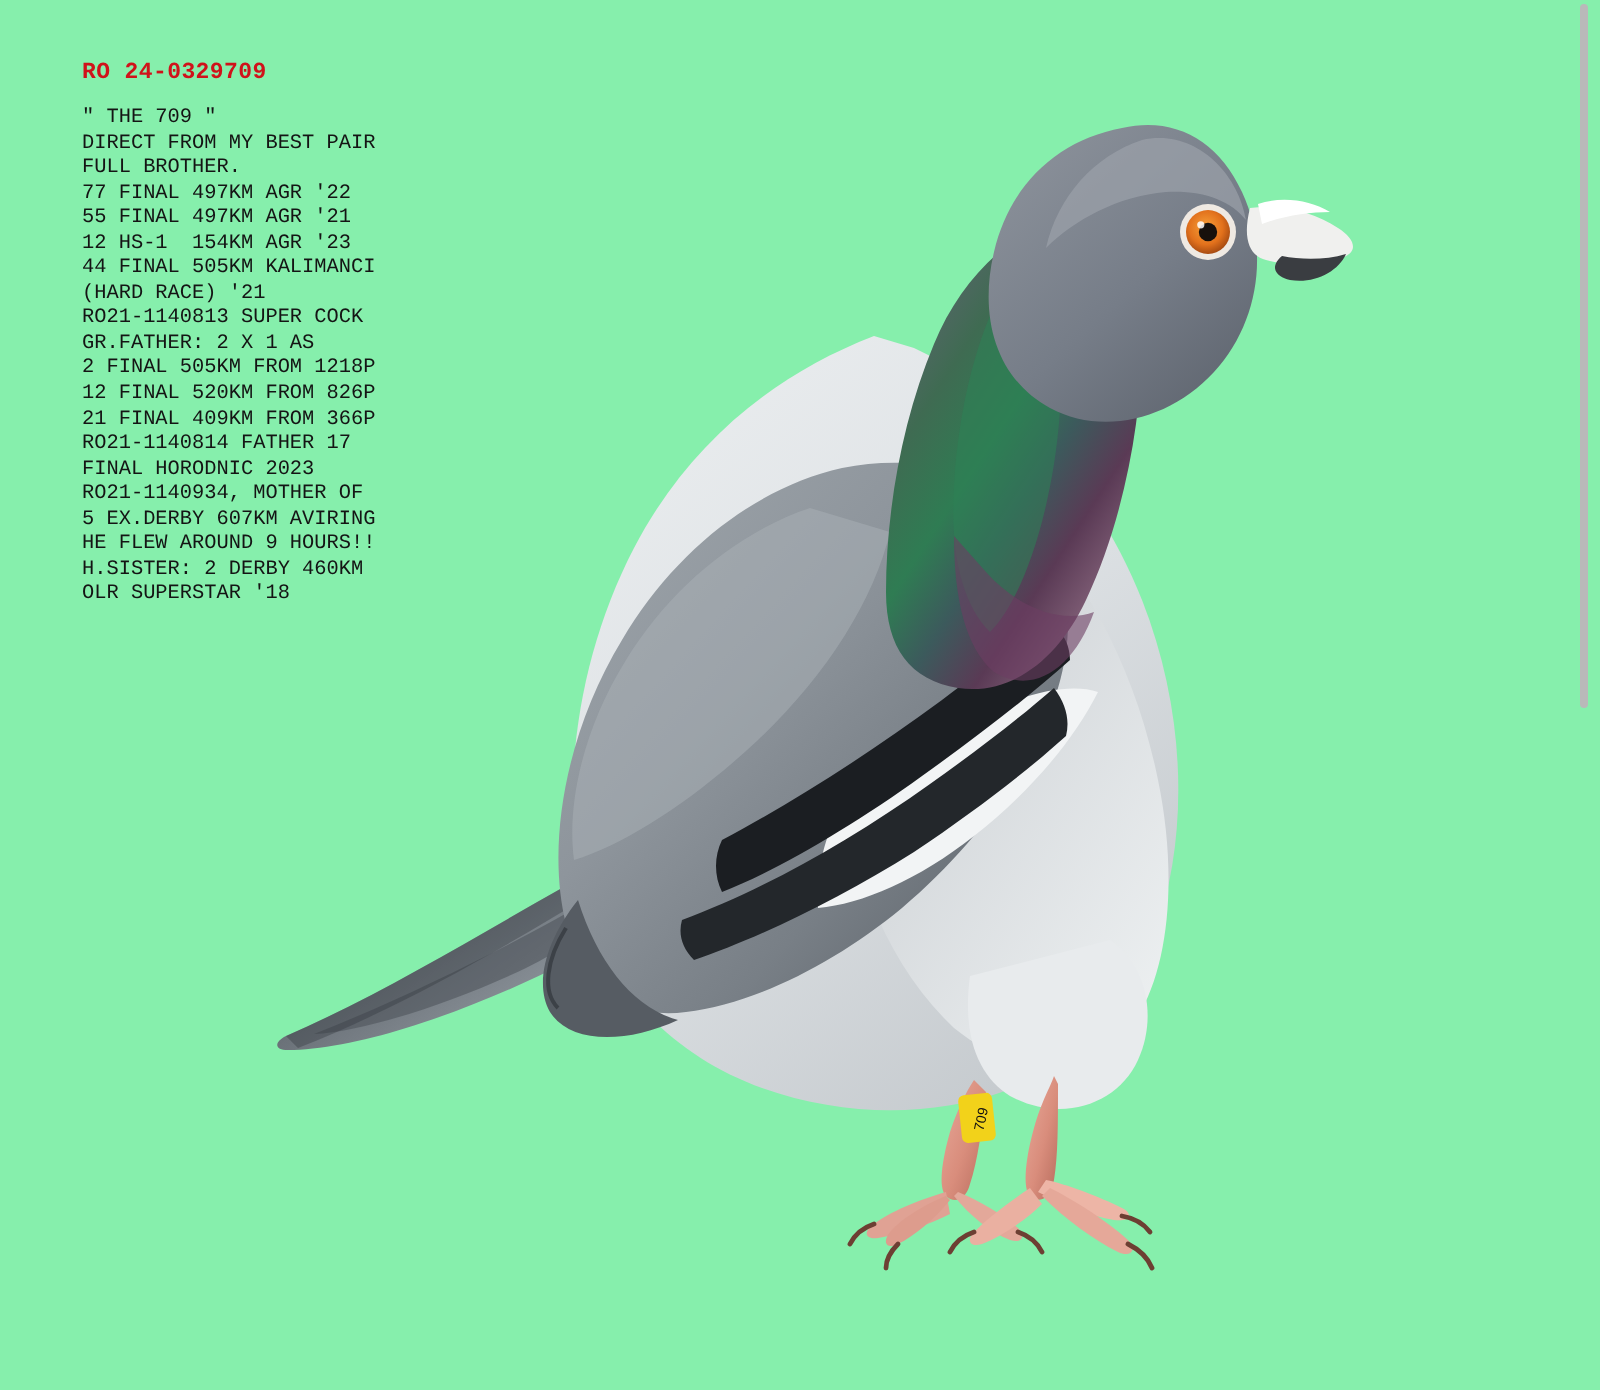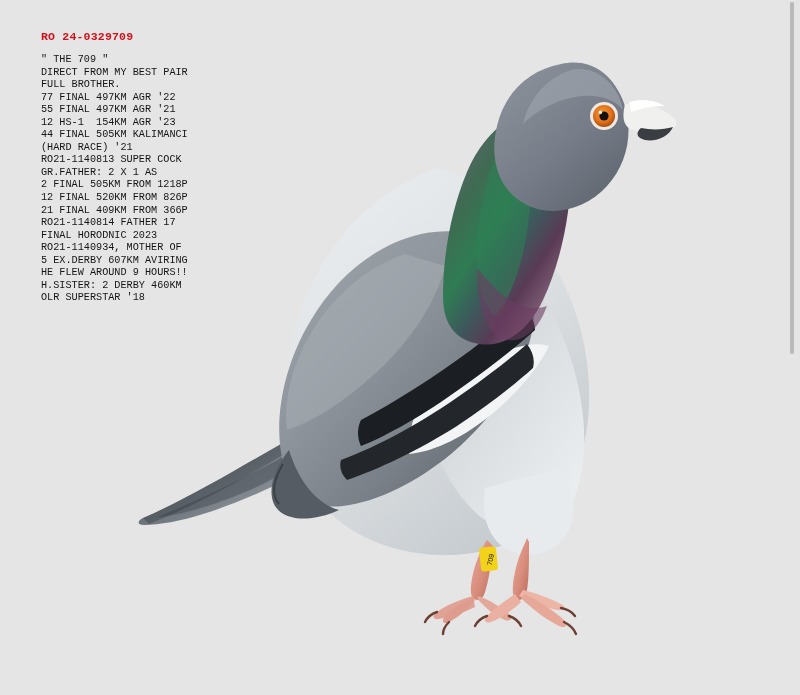--- a/index.html
+++ b/index.html
@@ -13,21 +13,21 @@
     position: relative;
     overflow: hidden;
     font-family: "Liberation Sans", sans-serif;
   }
 
   #page {
     position: absolute;
     left: 0; top: 0;
     width: 800px;
     height: 695px;
-    background: #e5e5e5;
+    background: #86efac;
   }
 
   
   #info-panel {
     position: absolute;
     left: 41px;
     top: 30px;
     width: 200px;
   }
   #ring-number {

